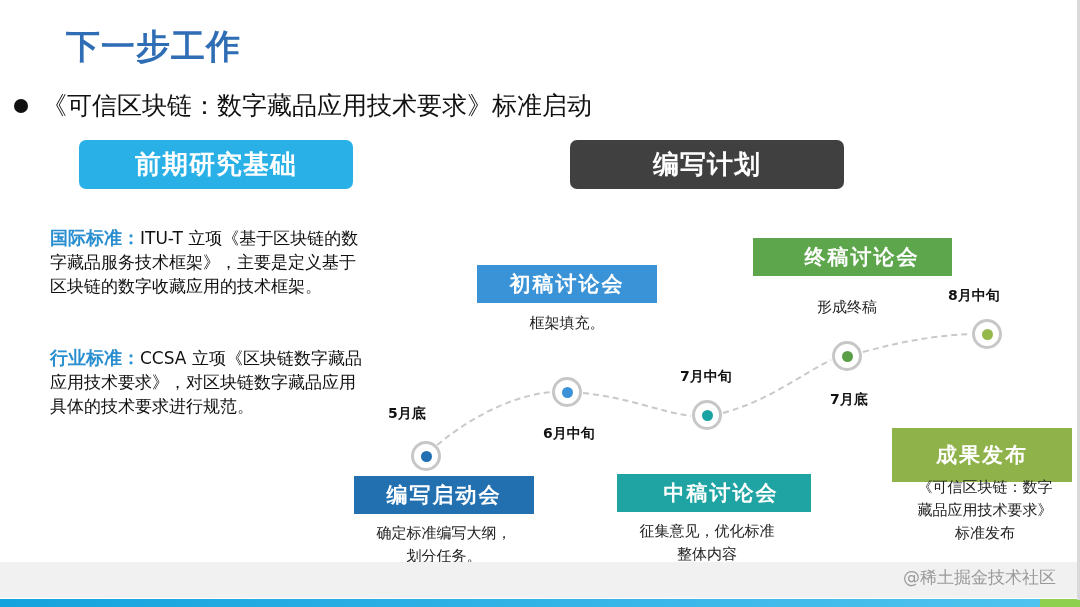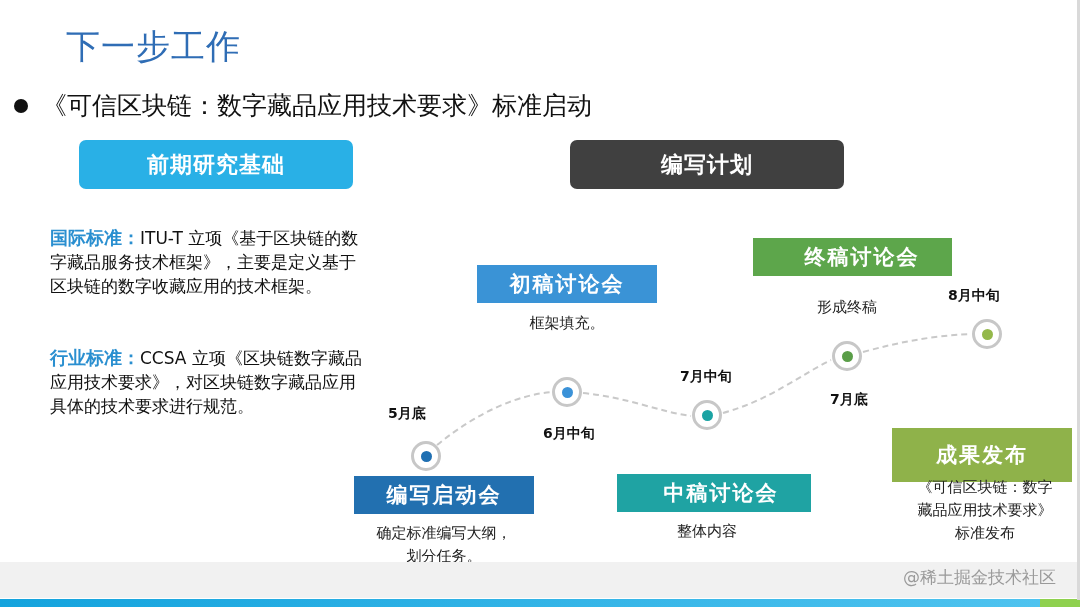--- a/index.html
+++ b/index.html
@@ -4,31 +4,31 @@
   <style>
     html, body { margin: 0; padding: 0; }
     body {
       width: 1080px; height: 607px; position: relative; overflow: hidden;
       background: #ffffff;
       font-family: "DejaVu Sans", "Liberation Sans", sans-serif;
       color: #222;
     }
     .abs { position: absolute; }
     .title {
-      left: 66px; top: 24px; font-size: 34px; font-weight: normal; color: #2f6db5;
+      left: 66px; top: 24px; font-size: 34px; font-weight: bold; color: #2f6db5;
       letter-spacing: 1px;
     }
     .bullet-dot {
       left: 14px; top: 99px; width: 14px; height: 14px; border-radius: 50%; background: #111;
     }
     .bullet-text {
       left: 42px; top: 89px; font-size: 25px; color: #111; white-space: nowrap;
     }
     .pill {
-      border-radius: 7px; color: #fff; font-weight: bold; font-size: 22px;
+      border-radius: 7px; color: #fff; font-weight: bold; font-size: 26px;
       display: flex; align-items: center; justify-content: center; letter-spacing: 1px;
     }
     .pill-blue { left: 79px; top: 140px; width: 274px; height: 49px; background: #29b0e6; }
     .pill-orange { left: 570px; top: 140px; width: 274px; height: 49px; background: #404040; }
 
     .para { left: 50px; width: 320px; font-size: 17px; line-height: 24px; color: #111; }
     .para .hl { color: #2a8fd0; font-weight: bold; font-size: 18px; }
     .para1 { top: 226px; }
     .para2 { top: 346px; }
 
@@ -103,20 +103,21 @@
   <div>划分任务。</div>
 </div>
 
 <div class="abs stage" style="left:477px;top:265px;width:180px;height:38px;background:#3a93d6;">初稿讨论会</div>
 <div class="abs desc" style="left:467px;top:312px;width:200px;">
   <div>框架填充。</div>
 </div>
 
 <div class="abs stage" style="left:617px;top:474px;width:180px;height:38px;background:#1fa3a3;padding-left:14px;">中稿讨论会</div>
 <div class="abs desc" style="left:607px;top:520px;width:200px;">
+  <div>征集意见，优化标准</div>
   <div>整体内容</div>
 </div>
 
 <div class="abs stage" style="left:753px;top:238px;width:180px;height:38px;background:#5da64b;padding-left:19px;">终稿讨论会</div>
 <div class="abs desc" style="left:747px;top:296px;width:200px;">
   <div>形成终稿</div>
 </div>
 
 <div class="abs stage" style="left:892px;top:428px;width:180px;height:54px;background:#8fb24a;">成果发布</div>
 <div class="abs desc" style="left:892px;top:476px;width:186px;">

